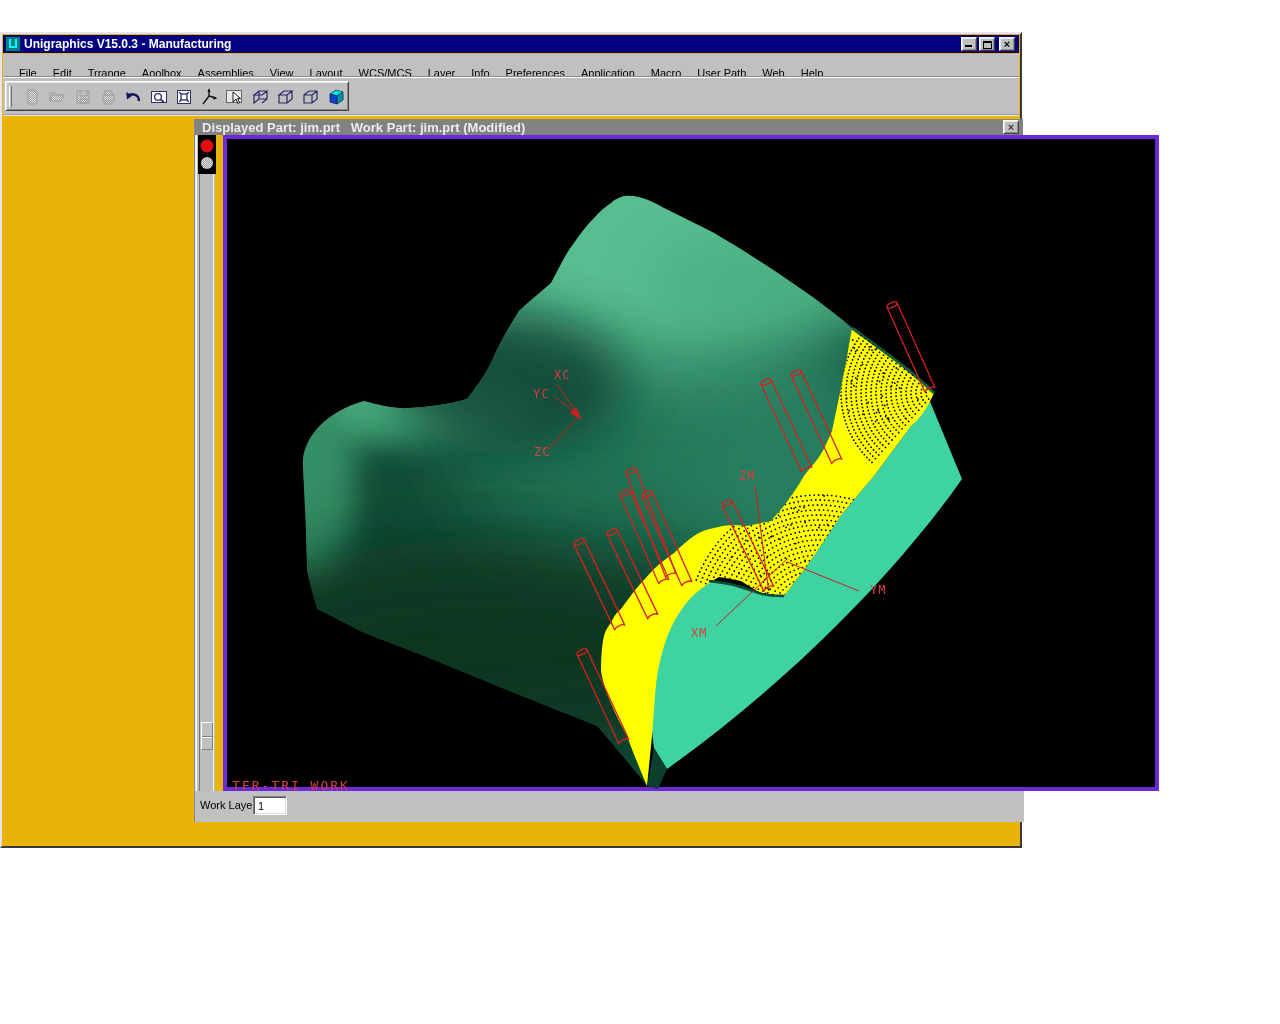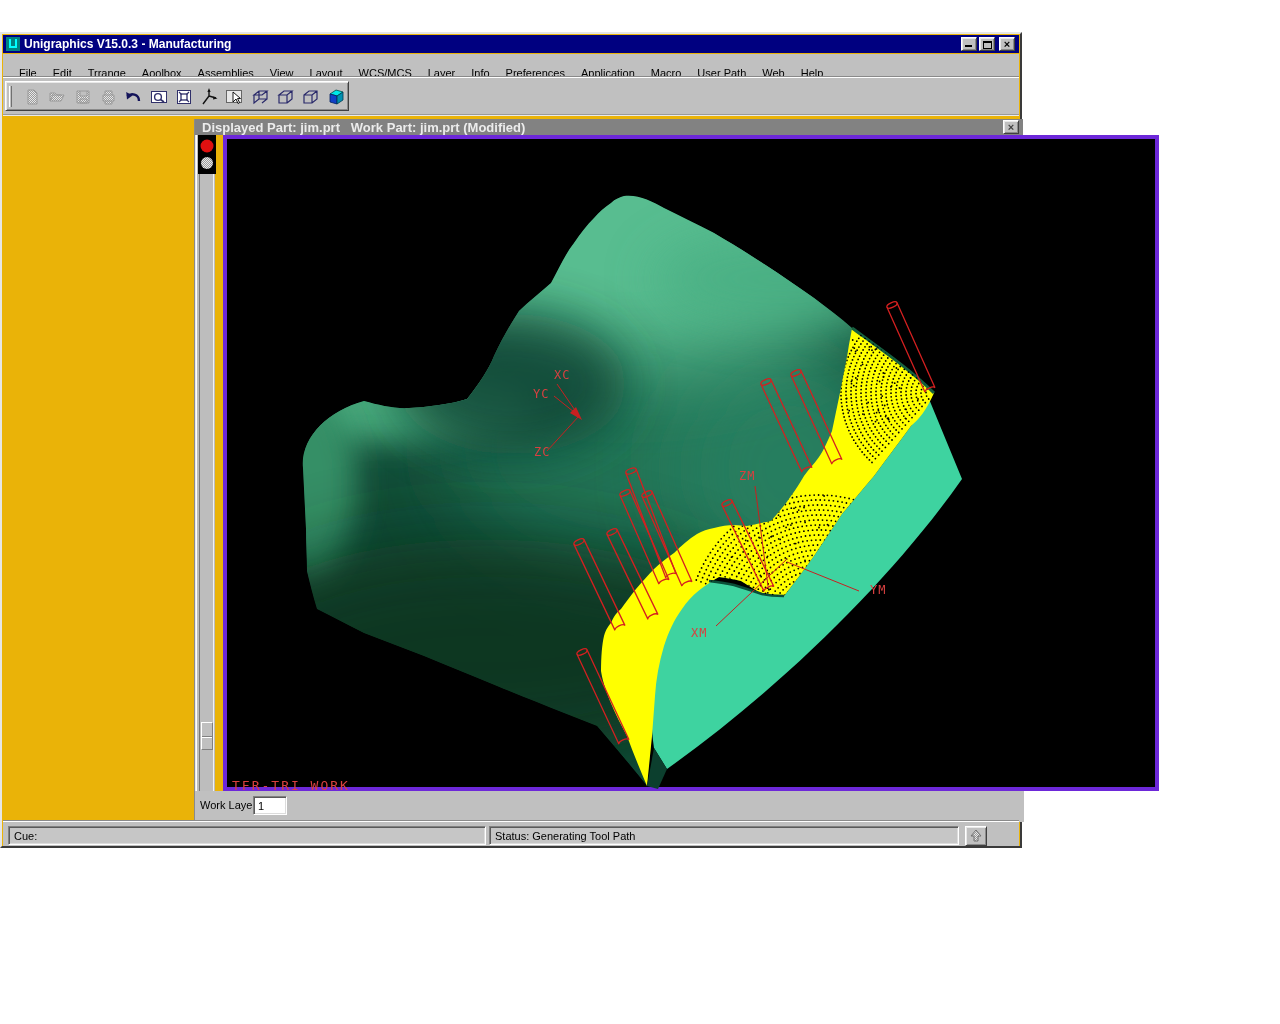--- a/index.html
+++ b/index.html
@@ -1544,22 +1544,13 @@
         <text id="xm-label" x="464" y="498">XM</text>
         <text id="ym-label" x="643" y="455">YM</text>
         <text x="5" y="651" font-size="13" letter-spacing="2">TFR-TRI WORK</text>
       </g>
     </svg>
   </div>
   <div id="wl-row">
     <div id="wl-label">Work Layer</div>
     <div id="wl-input" class="sunken">1</div>
   </div>
-  <div id="statusbar">
-    <div id="cue-panel" class="status-panel sunken">Cue:</div>
-    <div id="status-panel" class="status-panel sunken">Status: Generating Tool Path</div>
-    <div id="status-btn" class="raised">
-      <svg width="20" height="18">
-          <polygon points="10,3 15,9 12,9 12,14 8,14 8,9 5,9" fill="url(#dith)" stroke="#707070" stroke-width="1"></polygon>
-        </svg>
-    </div>
-  </div>
 </div>
 
 </body></html>

